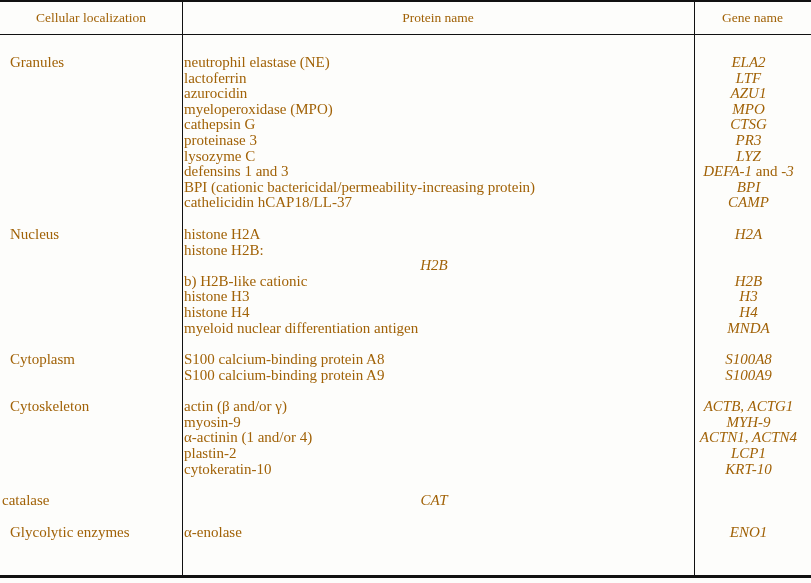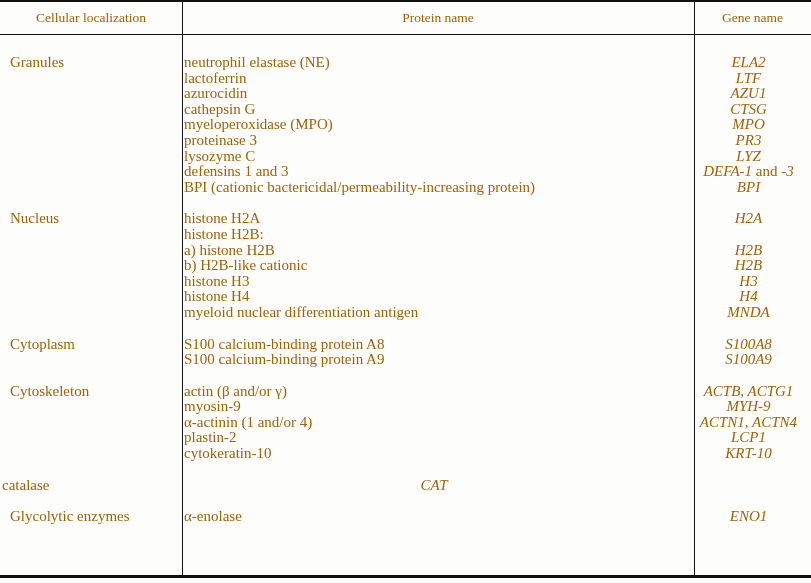--- a/index.html
+++ b/index.html
@@ -97,63 +97,67 @@
             <div class="prot-cell">lactoferrin</div>
             <div class="gene-cell">LTF</div>
           </div>
           <div class="row">
             <div class="loc-cell"></div>
             <div class="prot-cell">azurocidin</div>
             <div class="gene-cell">AZU1</div>
           </div>
           <div class="row">
             <div class="loc-cell"></div>
+            <div class="prot-cell">myeloperoxidase (MPO)</div>
+            <div class="gene-cell">MPO</div>
+          </div>
+          <div class="row">
+            <div class="loc-cell"></div>
             <div class="prot-cell">cathepsin G</div>
             <div class="gene-cell">CTSG</div>
           </div>
           <div class="row">
             <div class="loc-cell"></div>
-            <div class="prot-cell">myeloperoxidase (MPO)</div>
-            <div class="gene-cell">MPO</div>
-          </div>
-          <div class="row">
-            <div class="loc-cell"></div>
             <div class="prot-cell">proteinase 3</div>
             <div class="gene-cell">PR3</div>
           </div>
           <div class="row">
             <div class="loc-cell"></div>
             <div class="prot-cell">lysozyme C</div>
             <div class="gene-cell">LYZ</div>
           </div>
           <div class="row">
             <div class="loc-cell"></div>
             <div class="prot-cell">defensins 1 and 3</div>
             <div class="gene-cell"><span>DEFA-1</span><span class="roman"> and </span><span>-3</span></div>
           </div>
           <div class="row">
             <div class="loc-cell"></div>
             <div class="prot-cell">BPI (cationic bactericidal/permeability-increasing protein)</div>
             <div class="gene-cell">BPI</div>
+          </div>
+          <div class="row">
+            <div class="loc-cell"></div>
+            <div class="prot-cell">cathelicidin hCAP18/LL-37</div>
+            <div class="gene-cell">CAMP</div>
           </div>
         </div>
         <div class="section">
           <div class="row">
             <div class="loc-cell">Nucleus</div>
             <div class="prot-cell">histone H2A</div>
             <div class="gene-cell">H2A</div>
           </div>
           <div class="row">
             <div class="loc-cell"></div>
             <div class="prot-cell">histone H2B:</div>
             <div class="gene-cell"></div>
           </div>
           <div class="row">
             <div class="loc-cell"></div>
-            <div class="prot-cell">a) histone H2B</div>
             <div class="gene-cell">H2B</div>
           </div>
           <div class="row">
             <div class="loc-cell"></div>
             <div class="prot-cell">b) H2B-like cationic</div>
             <div class="gene-cell">H2B</div>
           </div>
           <div class="row">
             <div class="loc-cell"></div>
             <div class="prot-cell">histone H3</div>

